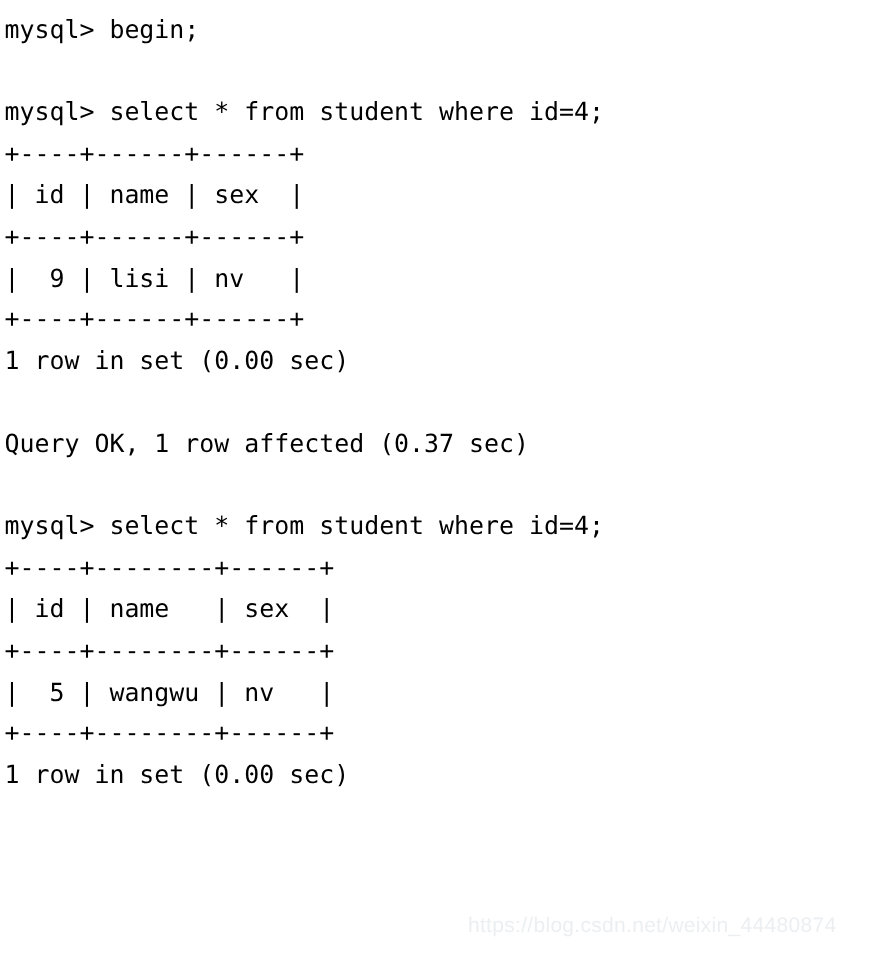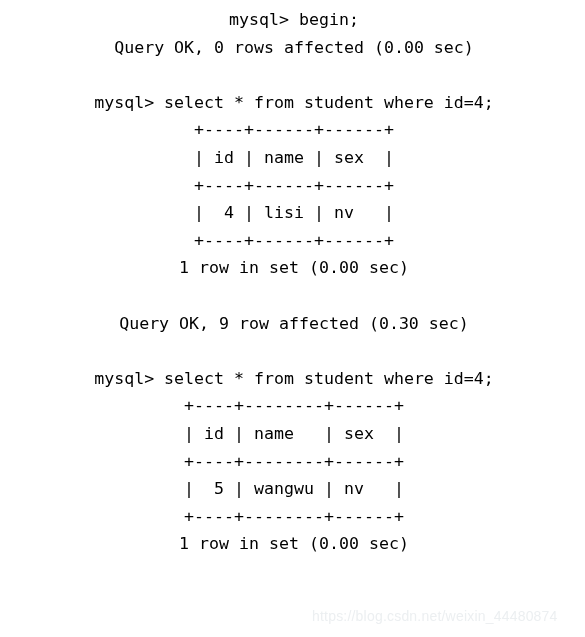--- a/index.html
+++ b/index.html
@@ -17,21 +17,20 @@
     padding: 6px 0 0 3px;
   }
   .line {
     font-family: "DejaVu Sans Mono", "Liberation Mono", monospace;
     font-size: 16.6px;
     line-height: 27.6px;
     color: #000000;
     white-space: pre;
     letter-spacing: 0px;
     height: 27.6px;
-    text-align: center;
   }
   .line.blank {
     height: 27.6px;
   }
   #watermark {
     position: absolute;
     left: 312px;
     top: 608px;
     font-family: "Liberation Sans", sans-serif;
     font-size: 14px;
@@ -39,31 +38,30 @@
     white-space: pre;
     letter-spacing: 0.2px;
   }
 </style>
 </head>
 <body>
 
 <div id="terminal">
 
   <div class="line">mysql&gt; begin;</div>
-  <div class="line">Query OK, 0 rows affected (0.00 sec)</div>
   <div class="line blank"></div>
   <div class="line">mysql&gt; select * from student where id=4;</div>
   <div class="line">+----+------+------+</div>
   <div class="line">| id | name | sex  |</div>
   <div class="line">+----+------+------+</div>
-  <div class="line">|  4 | lisi | nv   |</div>
+  <div class="line">|  9 | lisi | nv   |</div>
   <div class="line">+----+------+------+</div>
   <div class="line">1 row in set (0.00 sec)</div>
   <div class="line blank"></div>
-  <div class="line">Query OK, 9 row affected (0.30 sec)</div>
+  <div class="line">Query OK, 1 row affected (0.37 sec)</div>
   <div class="line blank"></div>
   <div class="line">mysql&gt; select * from student where id=4;</div>
   <div class="line">+----+--------+------+</div>
   <div class="line">| id | name   | sex  |</div>
   <div class="line">+----+--------+------+</div>
   <div class="line">|  5 | wangwu | nv   |</div>
   <div class="line">+----+--------+------+</div>
   <div class="line">1 row in set (0.00 sec)</div>
 
   <div id="watermark">https://blog.csdn.net/weixin_44480874</div>

